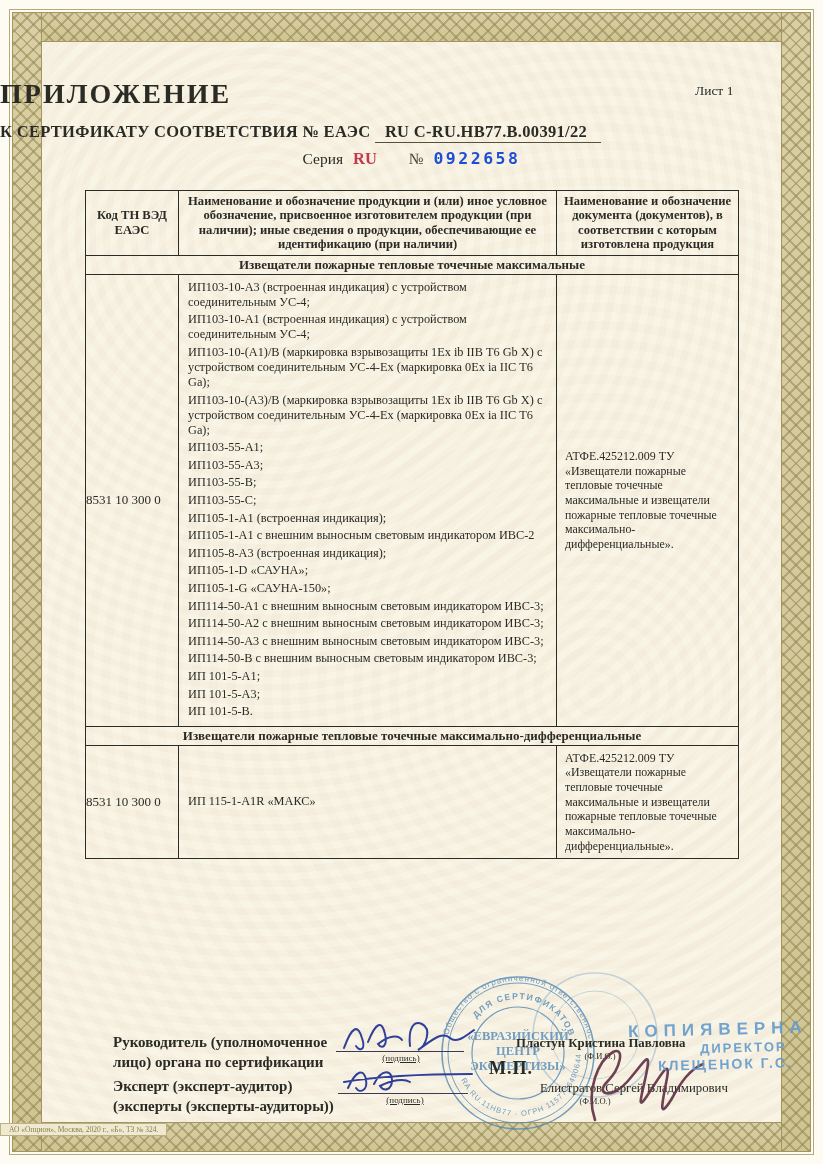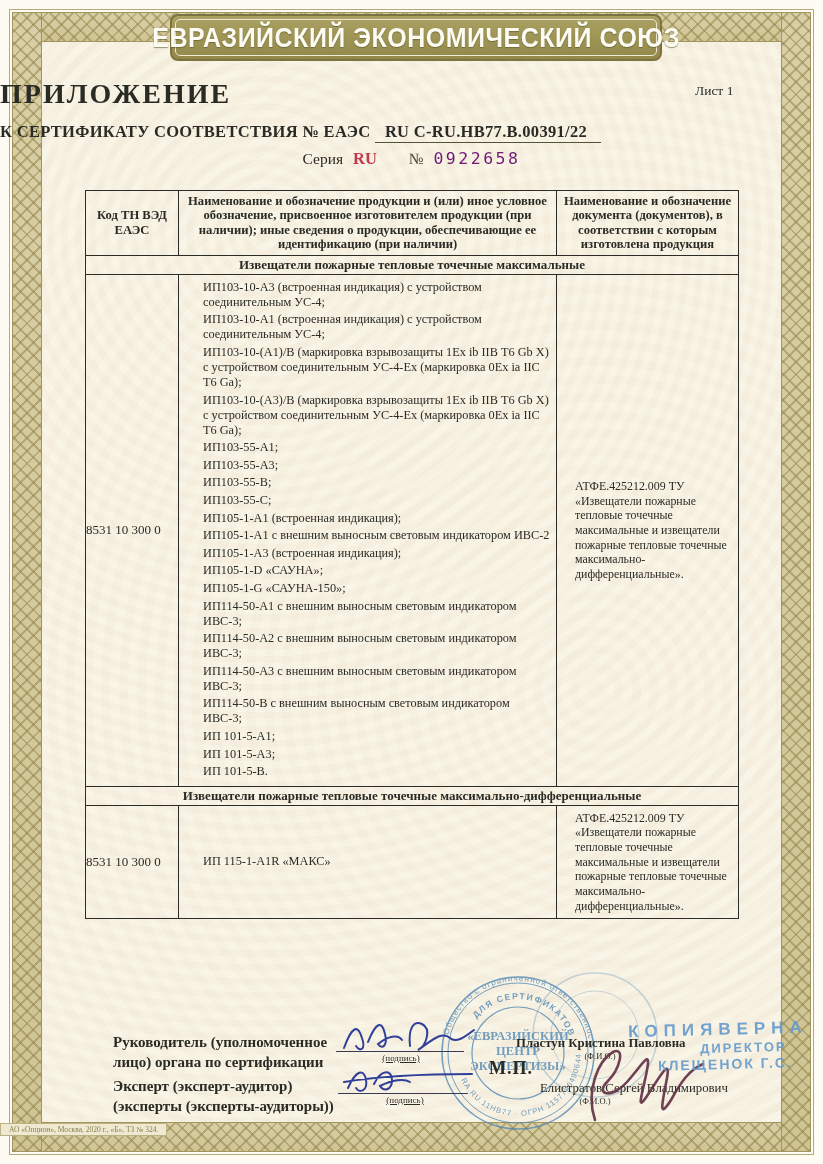--- a/index.html
+++ b/index.html
@@ -44,34 +44,34 @@
   
   .sheet { position:absolute; left:695px; top:83px; width:60px; font-size:13.5px; }
   .title { position:absolute; left:0; top:78px; width:823px; text-align:left;
            font-size:28px; font-weight:bold; letter-spacing:2px; }
   .certline { position:absolute; left:0; top:122px; width:823px; text-align:left;
               font-size:16.5px; font-weight:bold; letter-spacing:.3px; }
   .certnum  { border-bottom:1px solid #55503c; padding:0 14px 1px 10px; font-weight:bold; }
   .seriesline { position:absolute; left:0; top:149px; width:823px; text-align:center; font-size:15.5px; }
   .series-val { color:#c2394d; font-weight:bold; font-size:16.5px; margin:0 28px 0 6px; }
   .num-sign { color:#4b462f; }
-  .num-val { color:#701a75; font-family:"DejaVu Sans Mono", monospace; font-weight:normal;
+  .num-val { color:#1d4ed8; font-family:"DejaVu Sans Mono", monospace; font-weight:bold;
              font-size:16.5px; letter-spacing:2.5px; margin-left:6px; }
   
   table.cert { position:absolute; left:85px; top:190px; width:653px;
                border-collapse:collapse; table-layout:fixed; }
   table.cert td { border:1.6px solid #2c2c27; vertical-align:middle; }
   .col-code { width:93px; } .col-prod { width:378px; } .col-doc { width:182px; }
   td.hdr { font-weight:bold; text-align:center; font-size:12.6px; line-height:1.15;
            padding:3px 4px; height:60px; }
   td.section { font-weight:bold; text-align:center; font-size:13px; height:18px; padding:1px; }
   td.code { font-size:13px; }
-  td.products { vertical-align:top; padding:5px 6px 4px 24px; }
+  td.products { vertical-align:top; padding:5px 6px 4px 9px; }
   .prod-item { font-size:12.3px; line-height:1.22; margin-bottom:2.6px; }
-  td.doc { padding:5px 6px 5px 18px; }
+  td.doc { padding:5px 6px 5px 8px; }
   .doc-text { font-size:11.9px; line-height:1.23; }
   .row-big td.products { height:428px; }
   .row-small td { height:104px; }
   
   .role { position:absolute; font-size:15px; font-weight:bold; line-height:1.35; width:250px; }
   .role1 { left:113px; top:1032px; }
   .role2 { left:113px; top:1076px; }
   .sigline { position:absolute; border-bottom:1px solid #3a3a55; }
   .sigcap { position:absolute; font-size:9px; color:#2b2b26; width:110px; text-align:center;text-decoration:underline; }
   .fio-name { position:absolute; font-size:12.8px; white-space:nowrap; }
@@ -93,24 +93,20 @@
 
 <div id="page">
 
   <div class="frame-line"></div>
   <div class="band top"></div>
   <div class="band bottom"></div>
   <div class="band left"></div>
   <div class="band right"></div>
   <div class="content-bg"></div>
 
-  <div class="banner">
-    <div class="banner-inner"></div>
-    <div class="banner-text">ЕВРАЗИЙСКИЙ ЭКОНОМИЧЕСКИЙ СОЮЗ</div>
-  </div>
 
   <div class="sheet">Лист 1</div>
   <div class="title">ПРИЛОЖЕНИЕ</div>
   <div class="certline">
     <span>К СЕРТИФИКАТУ СООТВЕТСТВИЯ № ЕАЭС</span>
     <span class="certnum">RU C-RU.HB77.B.00391/22</span>
   </div>
   <div class="seriesline">
     <span>Серия</span>
     <span class="series-val">RU</span>
@@ -139,21 +135,21 @@
         <div class="prod-item">ИП103-10-А3 (встроенная индикация)  с устройством соединительным УС-4;</div>
         <div class="prod-item">ИП103-10-А1 (встроенная индикация)  с устройством соединительным УС-4;</div>
         <div class="prod-item">ИП103-10-(А1)/В (маркировка взрывозащиты 1Ех ib IIВ Т6 Gb Х) с устройством соединительным УС-4-Ех (маркировка 0Ех ia IIС Т6 Ga);</div>
         <div class="prod-item">ИП103-10-(А3)/В (маркировка взрывозащиты 1Ех ib IIВ Т6 Gb Х) с устройством соединительным УС-4-Ех (маркировка 0Ех ia IIС Т6 Ga);</div>
         <div class="prod-item">ИП103-55-А1;</div>
         <div class="prod-item">ИП103-55-А3;</div>
         <div class="prod-item">ИП103-55-В;</div>
         <div class="prod-item">ИП103-55-С;</div>
         <div class="prod-item">ИП105-1-А1 (встроенная индикация);</div>
         <div class="prod-item">ИП105-1-А1 с внешним выносным световым индикатором ИВС-2</div>
-        <div class="prod-item">ИП105-1-А3 (встроенная индикация);</div>
+        <div class="prod-item">ИП105-8-А3 (встроенная индикация);</div>
         <div class="prod-item">ИП105-1-D «САУНА»;</div>
         <div class="prod-item">ИП105-1-G «САУНА-150»;</div>
         <div class="prod-item">ИП114-50-А1 с внешним выносным световым индикатором ИВС-3;</div>
         <div class="prod-item">ИП114-50-А2 с внешним выносным световым индикатором ИВС-3;</div>
         <div class="prod-item">ИП114-50-А3 с внешним выносным световым индикатором ИВС-3;</div>
         <div class="prod-item">ИП114-50-В с внешним выносным световым индикатором ИВС-3;</div>
         <div class="prod-item">ИП 101-5-А1;</div>
         <div class="prod-item">ИП 101-5-А3;</div>
         <div class="prod-item">ИП 101-5-В.</div>
       </td>

